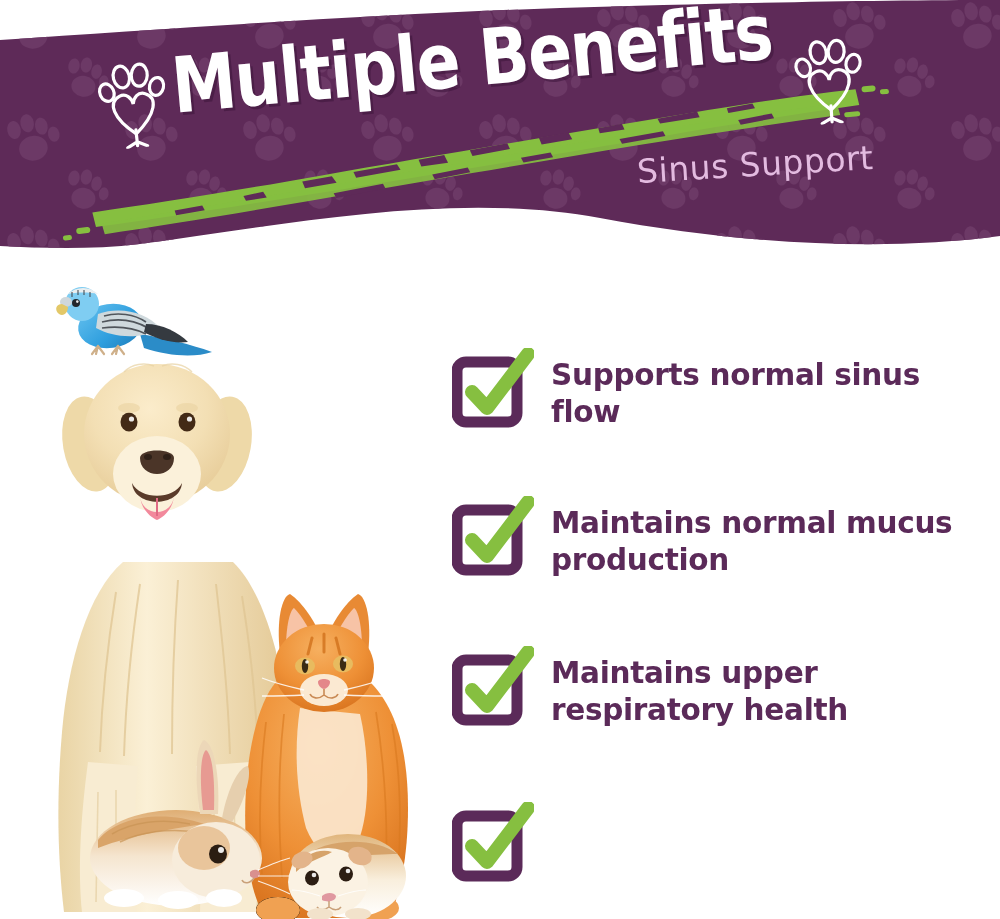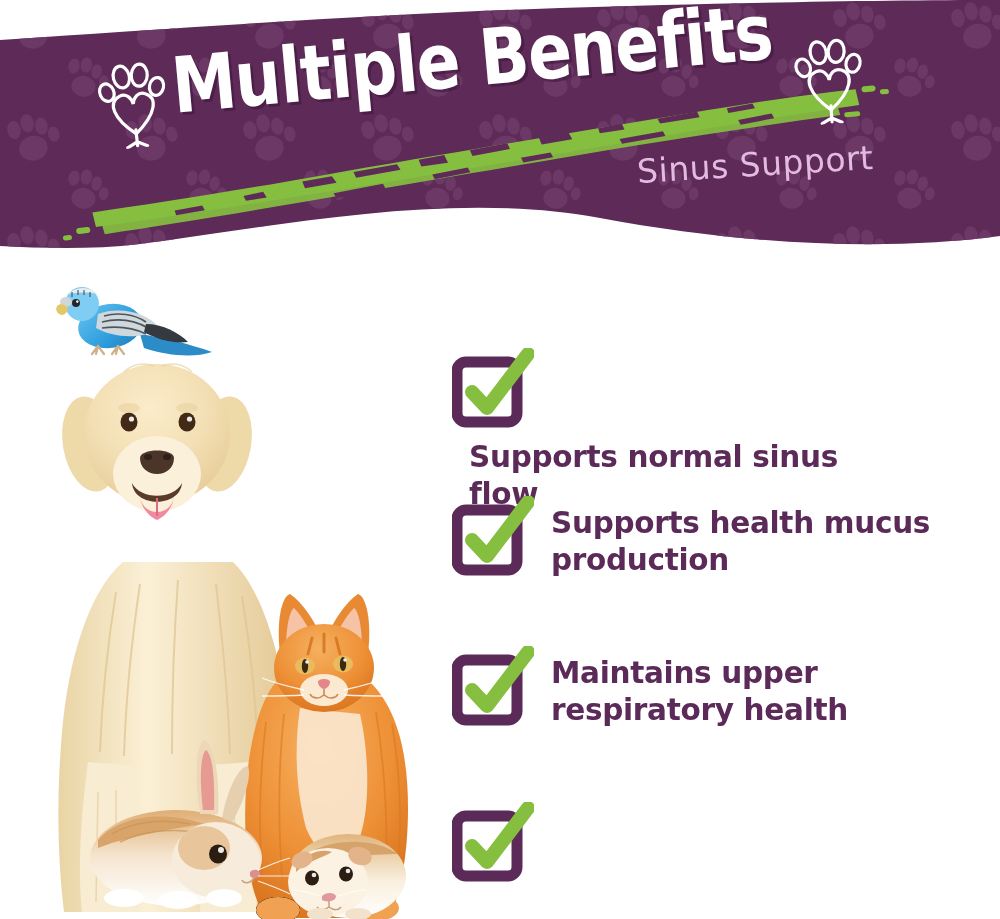--- a/index.html
+++ b/index.html
@@ -82,21 +82,21 @@
     left: 452px;
     top: 348px;
     width: 540px;
   }
   .benefit-row {
     position: absolute;
     left: 0;
     display: flex;
     align-items: flex-start;
   }
-  .benefit-row[data-idx="0"] { top: 0px; flex-direction: column; }
+  .benefit-row[data-idx="0"] { top: 0px; }
   .benefit-row[data-idx="1"] { top: 148px; }
   .benefit-row[data-idx="2"] { top: 298px; }
   .benefit-row[data-idx="3"] { top: 454px; }
 
   .check-box {
     position: relative;
     width: 82px;
     height: 80px;
     flex: 0 0 82px;
   }
@@ -478,21 +478,21 @@
       <div class="benefit-label">Supports normal sinus flow</div>
     </div>
 
     <div class="benefit-row" data-idx="1">
       <div class="check-box">
         <svg width="82" height="80" viewBox="0 0 82 80">
           <rect x="5" y="14" width="60" height="60" rx="9" ry="9" fill="none" stroke="#5b2a59" stroke-width="11"></rect>
           <path d="M20,44 L35,60 L76,6" fill="none" stroke="#86bf40" stroke-width="14" stroke-linecap="round" stroke-linejoin="round"></path>
         </svg>
       </div>
-      <div class="benefit-label">Supports health mucus production</div>
+      <div class="benefit-label">Maintains normal mucus production</div>
     </div>
 
     <div class="benefit-row" data-idx="2">
       <div class="check-box">
         <svg width="82" height="80" viewBox="0 0 82 80">
           <rect x="5" y="14" width="60" height="60" rx="9" ry="9" fill="none" stroke="#5b2a59" stroke-width="11"></rect>
           <path d="M20,44 L35,60 L76,6" fill="none" stroke="#86bf40" stroke-width="14" stroke-linecap="round" stroke-linejoin="round"></path>
         </svg>
       </div>
       <div class="benefit-label">Maintains upper respiratory health</div>

